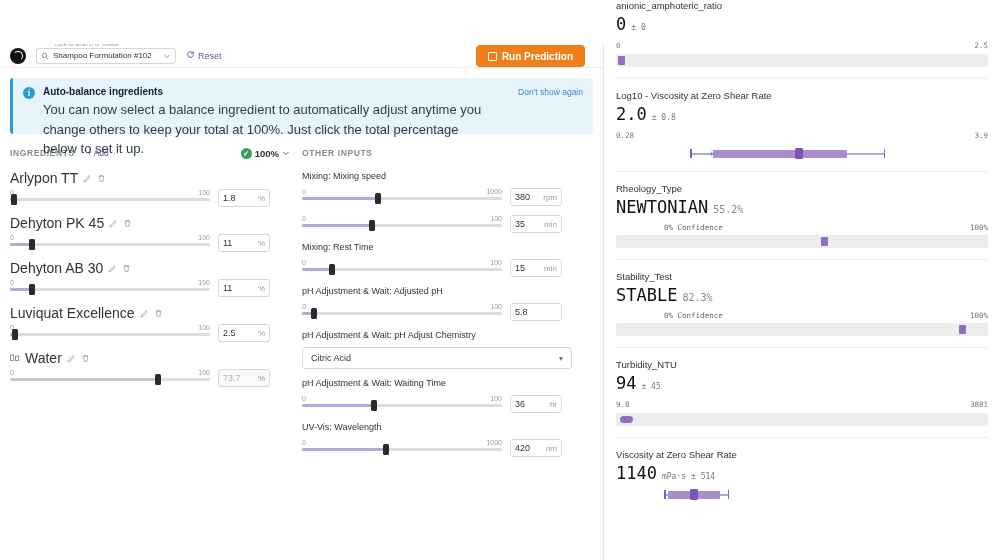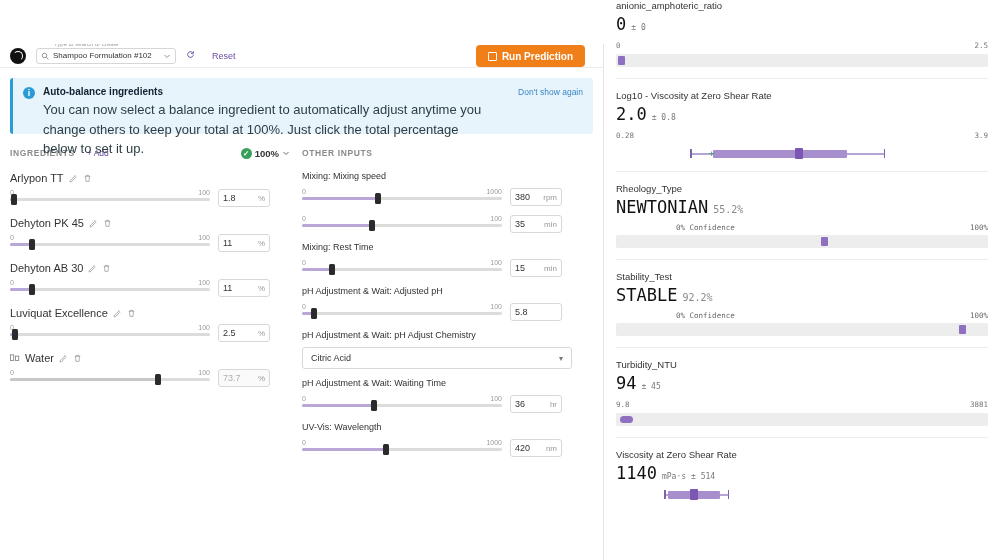--- a/index.html
+++ b/index.html
@@ -18,21 +18,21 @@
   .logo { width:16px; height:16px; border-radius:50%; background:#111; position:relative; flex:none; }
   .logo:after{ content:""; position:absolute; inset:3px; border-radius:50%; border:1.5px solid #fff; border-left-color:transparent; border-bottom-color:transparent;}
   .selwrap { position:relative; width:140px; }
   .sel-label { position:absolute; top:-7px; left:16px; font-size:6px; color:#9b9b9b; background:#fff; padding:0 2px; }
   .select {
     height:16px; border:1px solid #d6d6d6; border-radius:3px; display:flex; align-items:center;
     padding:0 4px; gap:4px; font-size:8px; color:#333; background:#fff;
   }
   .select .txt { flex:1; overflow:hidden; white-space:nowrap; }
   .mini-ico { width:8px; height:8px; color:#777; display:inline-block; }
-  .reset { display:flex; align-items:center; gap:17px; color:#6a4fa3; font-size:9px; cursor:pointer; }
+  .reset { display:flex; align-items:center; gap:3px; color:#6a4fa3; font-size:9px; cursor:pointer; }
   .run-btn {
     position:absolute; right:18px; top:1px;
     background:#f07f1a; color:#fff; border-radius:4px; height:22px; padding:0 12px;
     display:flex; align-items:center; gap:5px; font-size:10px; font-weight:bold; cursor:pointer;
   }
   .run-btn .gi { width:9px; height:9px; border:1.4px solid #fff; border-radius:1px; display:inline-block; }
 
   
   .banner {
     margin:10px; background:#e8f4fb; border-left:3px solid #2b9bd6; border-radius:3px;
@@ -51,21 +51,21 @@
   .col-ing { width:280px; }
   .col-other { width:280px; }
   .col-head { display:flex; align-items:center; gap:12px; height:18px; }
   .col-title { font-size:8.5px; letter-spacing:.6px; color:#8a8a8a; font-weight:bold; }
   .add-btn { display:flex; align-items:center; gap:2px; color:#6a4fa3; font-size:8.5px; cursor:pointer; }
   .total { margin-left:auto; display:flex; align-items:center; gap:3px; font-size:9.5px; font-weight:bold; color:#333; cursor:pointer; }
   .check { width:11px; height:11px; border-radius:50%; background:#39a05a; color:#fff; font-size:7.5px; line-height:11px; text-align:center; }
 
   .ing { margin-top:9px; }
   .ing-top { display:flex; align-items:center; gap:5px; height:14px; }
-  .ing-name { font-size:11px; color:#333; }
+  .ing-name { font-size:14px; color:#333; }
   .ic { color:#8d8d8d; cursor:pointer; display:inline-flex; }
   .row { display:flex; gap:8px; margin-top:4px; }
   .slider-wrap { width:200px; position:relative; padding-top:9px; }
   .sl-min, .sl-max { position:absolute; top:0; font-size:7px; color:#9a9a9a; }
   .sl-min { left:0; } .sl-max { right:0; }
   .track { height:3px; background:#dcdcdc; border-radius:2px; position:relative; }
   .fill { position:absolute; left:0; top:0; height:3px; background:#b9a7d8; border-radius:2px; }
   .fill.dark { background:#c8c8c8; }
   .knob { position:absolute; top:-4px; width:6px; height:11px; background:#2b2b2b; border-radius:1.5px; }
   .numbox {
@@ -98,21 +98,21 @@
   .ci { position:relative; height:12px; margin-top:6px; }
   .ci .line { position:absolute; top:5px; left:0; right:0; height:1.5px; background:#b7a4d6; }
   .ci .cap { position:absolute; top:1px; width:1.5px; height:9px; background:#7d62ad; }
   .ci .box { position:absolute; top:1.5px; height:8px; background:#a78fce; border-radius:1px; }
   .ci .ctr { position:absolute; top:0; width:8px; height:11px; background:#7b56b5; border-radius:1px; }
   .ci .plus { position:absolute; top:1px; font-size:9px; color:#3aa06a; font-family:"DejaVu Sans Mono", monospace; line-height:9px; }
   .divider { height:1px; background:#ececec; margin:11px 0 0 0; }
   .spacer { height:11px; }
   .conf-row { position:relative; height:10px; margin-top:6px; }
   .conf-row .cl, .conf-row .cr { position:absolute; top:0; font-size:7.5px; color:#666; font-family:"DejaVu Sans Mono", monospace; }
-  .conf-row .cl { left:12px;padding-left:48px; } .conf-row .cr { right:0; }
+  .conf-row .cl { left:0;padding-left:48px; } .conf-row .cr { right:0; }
 </style>
 </head>
 <body>
 
 <div class="app">
 
   <div class="left">
 
     <div class="topbar">
       <div class="logo"></div>
@@ -508,21 +508,21 @@
           <div class="bar">
             <div class="mark" style="left:55.2%"></div>
           </div>
           <div class="divider"></div>
           <div class="spacer"></div>
         </div>
         <div class="metric">
           <div class="m-title">Stability_Test</div>
           <div class="m-val">
             <span>STABLE</span>
-            <span class="pct">92.2%</span>
+            <span class="pct">82.3%</span>
           </div>
           <div class="conf-row">
             <span class="cl">0% Confidence</span>
             <span class="cr">100%</span>
           </div>
           <div class="bar">
             <div class="mark" style="left:92.2%"></div>
           </div>
           <div class="divider"></div>
           <div class="spacer"></div>

